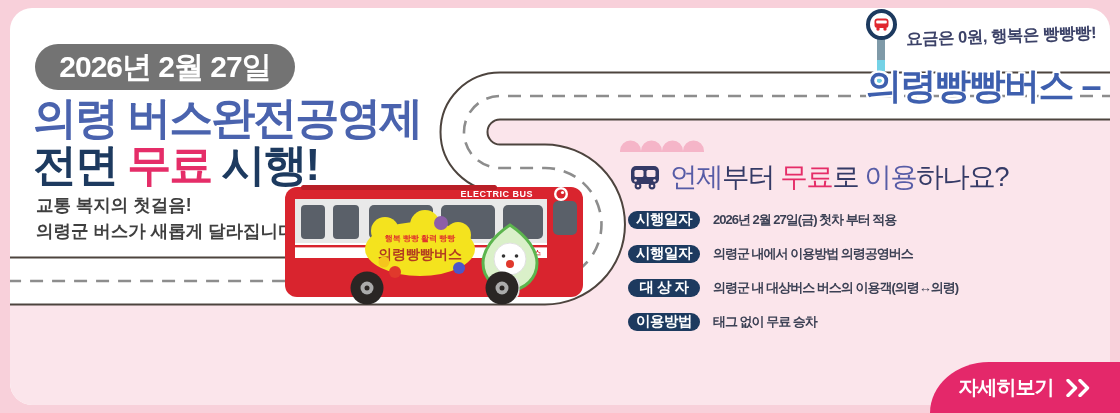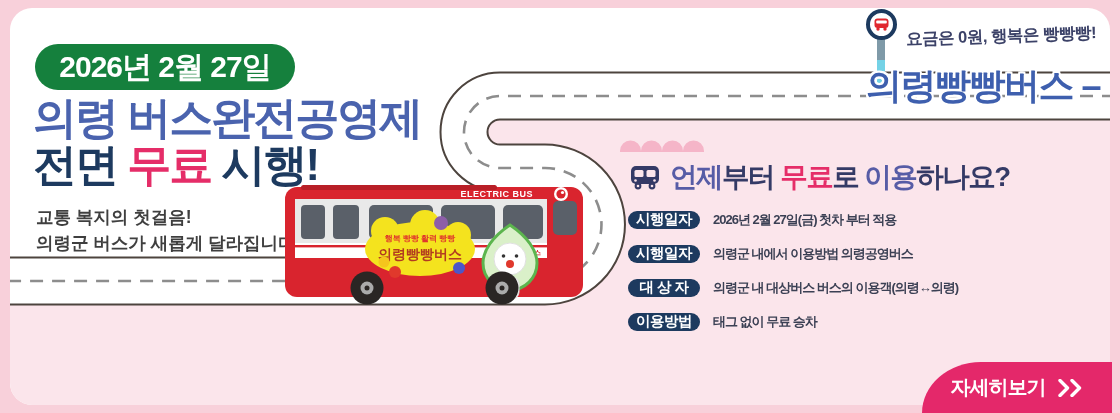--- a/index.html
+++ b/index.html
@@ -9,29 +9,29 @@
     font-family:"Liberation Sans","DejaVu Sans",sans-serif;
   }
   .card{
     position:absolute;left:10px;top:8px;width:1100px;height:397px;
     background:#ffffff;border-radius:22px;overflow:hidden;
   }
   .scene{position:absolute;left:0;top:0;width:1100px;height:397px;}
   
   .date-badge{
     position:absolute;left:25px;top:36px;width:260px;height:46px;
-    background:#15803d;border-radius:24px;color:#fff;
+    background:#737373;border-radius:24px;color:#fff;
     font-size:30px;font-weight:900;display:flex;align-items:center;justify-content:center;
     letter-spacing:-1px;
   }
   .title{position:absolute;left:23px;top:86px;line-height:1.07;font-weight:900;font-size:44px;letter-spacing:-2px;}
   .t-blue{color:#4a63ae;}
   .t-navy{color:#1d3a5f;}
   .t-pink{color:#e52d68;}
-  .subtitle{position:absolute;left:26px;top:196px;font-size:17.5px;font-weight:600;color:#3f3f3f;line-height:1.5;}
+  .subtitle{position:absolute;left:26px;top:184px;font-size:17.5px;font-weight:600;color:#3f3f3f;line-height:1.5;}
   
   .brand{position:absolute;top:18px;right:10px;text-align:right;z-index:6;}
   .brand .tagline{
     display:block;font-size:16.5px;font-weight:700;color:#3c4268;
     letter-spacing:-0.5px;transform:rotate(-2deg);margin-right:4px;
   }
   .brand .name{
     display:block;font-size:36px;font-weight:900;color:#3e5fae;letter-spacing:-1.5px;margin-top:14px;
     text-shadow:2px 0 0 #fff,-2px 0 0 #fff,0 2px 0 #fff,0 -2px 0 #fff,
       1.6px 1.6px 0 #fff,-1.6px 1.6px 0 #fff,1.6px -1.6px 0 #fff,-1.6px -1.6px 0 #fff;
@@ -40,35 +40,35 @@
     position:absolute;left:856px;top:1px;width:23px;height:23px;background:#fff;
     border:4px solid #1d3a5f;border-radius:50%;z-index:6;
     display:flex;align-items:center;justify-content:center;
   }
   .sign-pole{
     position:absolute;left:867px;top:27px;width:8px;height:54px;z-index:5;border-radius:0 0 3px 3px;
     background:linear-gradient(#7f9aa8 0 46%,#74d2e6 46% 100%);
   }
   
   .qa-heading{position:absolute;left:620px;top:152px;height:34px;display:flex;align-items:center;z-index:4;}
-  .qa-heading .txt{font-size:27.5px;font-weight:700;letter-spacing:-1.5px;margin-left:10px;}
+  .qa-heading .txt{font-size:27.5px;font-weight:400;letter-spacing:-1.5px;margin-left:10px;}
   .h-indigo{color:#575ca6;} .h-navy{color:#343a66;} .h-pink{color:#e52d68;}
   .info-list{position:absolute;left:618px;top:198px;z-index:4;}
   .info-row{display:flex;align-items:center;height:27px;margin-bottom:7px;}
   .info-badge{
     width:72px;height:18px;background:#1d3a5f;border-radius:14px;color:#fff;
     font-size:14.5px;font-weight:700;display:flex;align-items:center;justify-content:center;
     flex:0 0 72px;letter-spacing:-0.5px;
   }
   .info-text{margin-left:13px;font-size:13px;font-weight:700;color:#3b4054;letter-spacing:-1px;white-space:nowrap;}
   
   .bus{position:absolute;left:275px;top:177px;z-index:3;}
   
   .cta{
-    position:absolute;right:8px;bottom:0;width:190px;height:51px;background:#e4286a;
+    position:absolute;right:0;bottom:0;width:190px;height:51px;background:#e4286a;
     border-top-left-radius:60px 52px;z-index:10;border:none;cursor:pointer;
     display:flex;align-items:center;justify-content:center;gap:12px;color:#fff;
   }
   .cta .lbl{font-size:20px;font-weight:800;letter-spacing:-1px;}
 </style>
 </head>
 <body>
 
 <div class="card">
 

